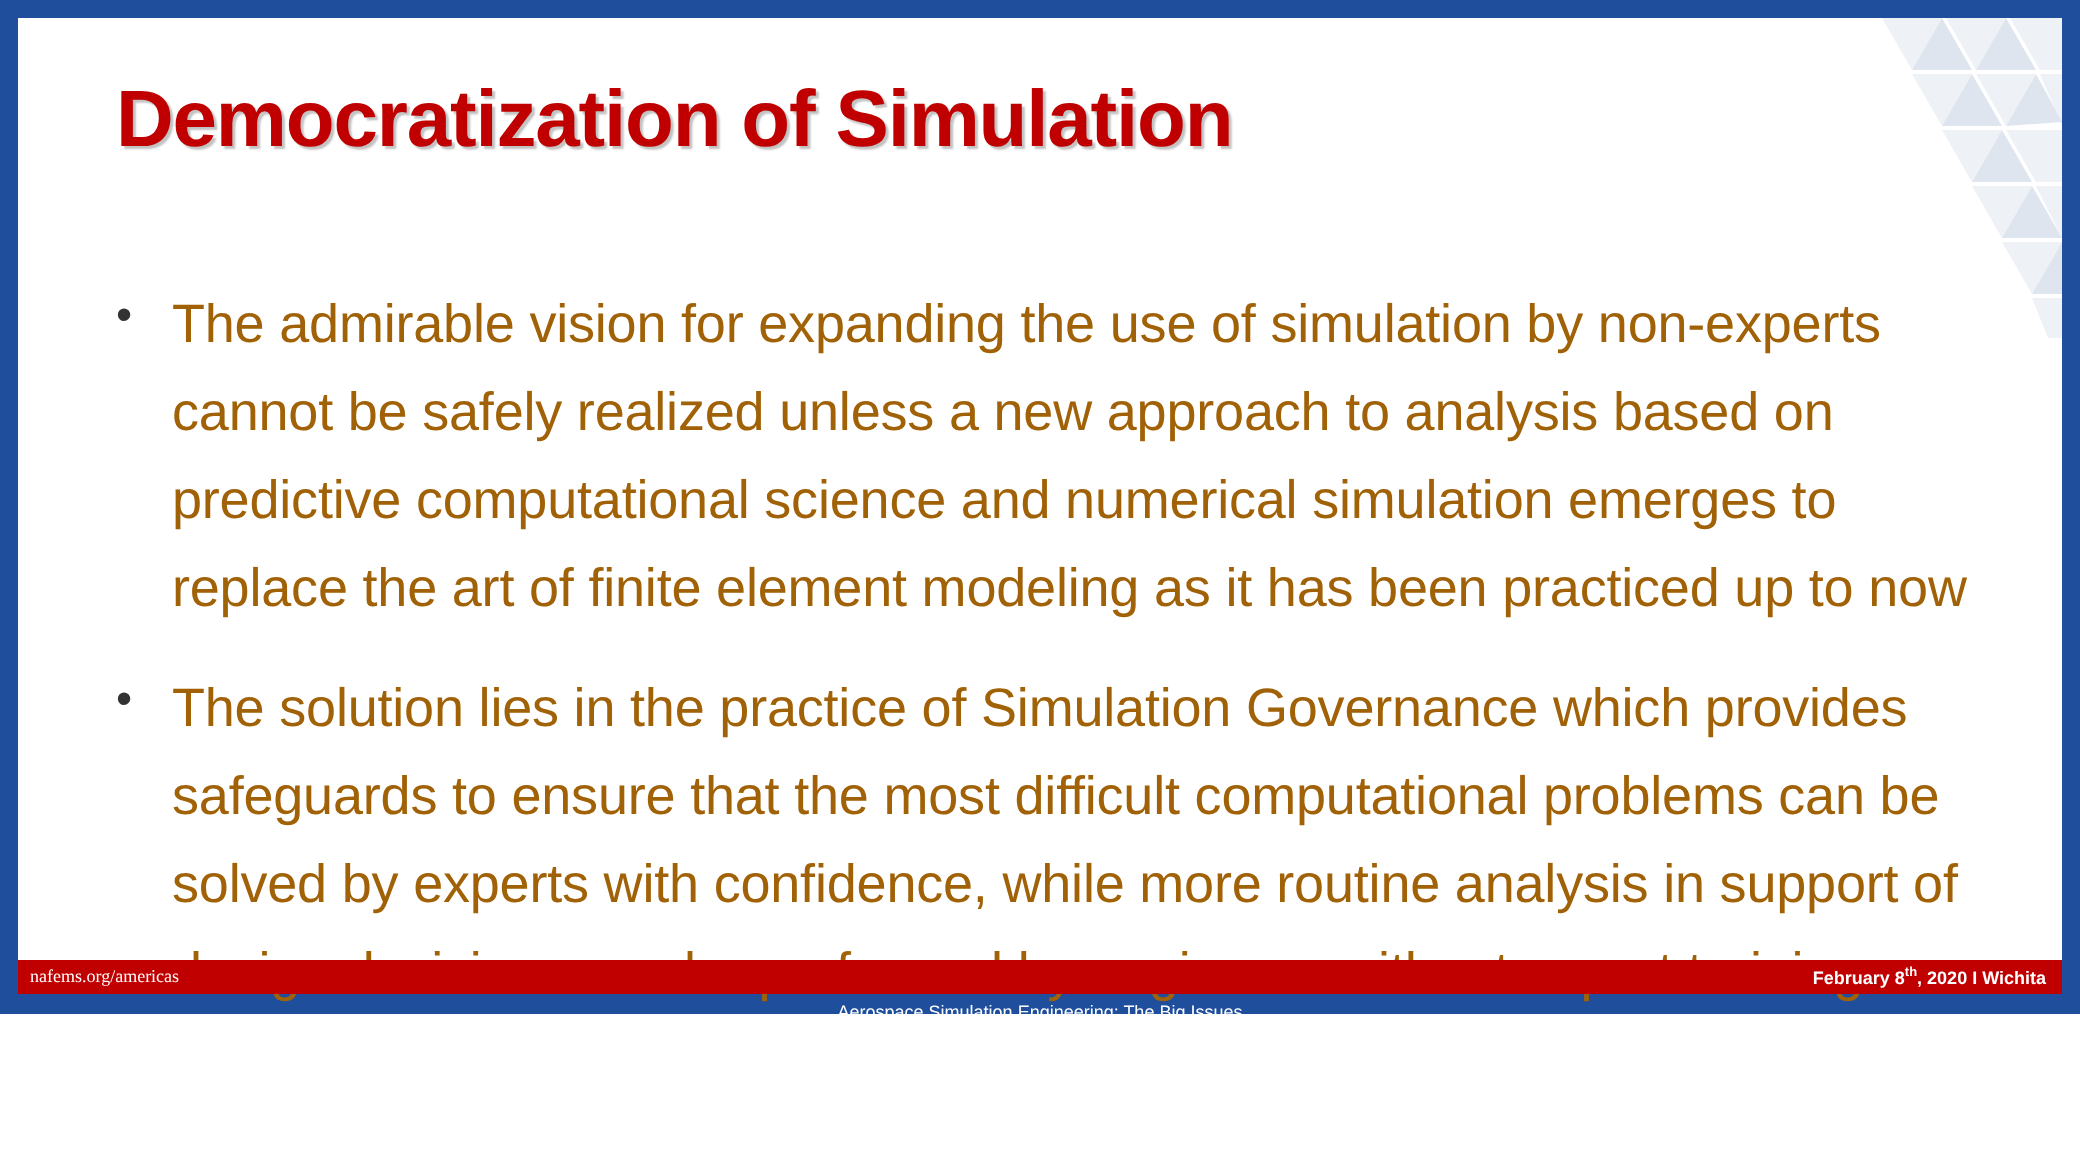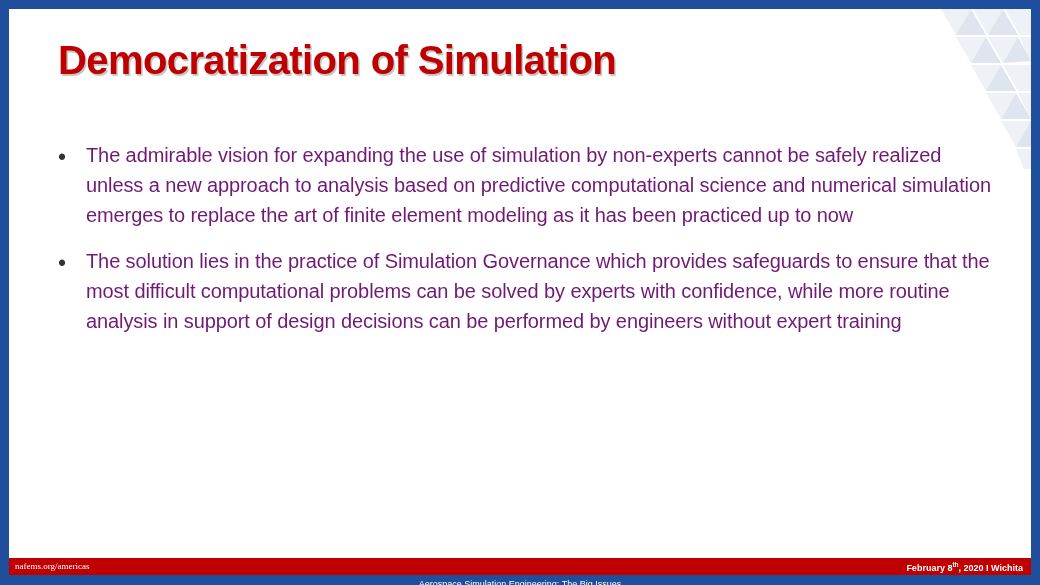--- a/index.html
+++ b/index.html
@@ -9,21 +9,21 @@
   body {
     width: 1040px;
     height: 585px;
     background: #ffffff;
     font-family: "Liberation Sans", sans-serif;
     overflow: hidden;
   }
   .slide {
     position: relative;
     width: 1040px;
-    height: 585px;
+    height: 507px;
     background: #ffffff;
     box-sizing: border-box;
     overflow: hidden;
   }
   
   .frame-left {
     position: absolute;
     left: 0; top: 0;
     width: 9px; height: 585px;
     background: #1f4e9c;
@@ -85,23 +85,23 @@
     flex: 0 0 34px;
     font-size: 23px;
     line-height: 34px;
     color: #333333;
     text-align: left;
     padding-left: 6px;
     box-sizing: border-box;
   }
   .bullet-text {
     flex: 1 1 auto;
-    font-size: 20px;
-    line-height: 30px;
-    color: #701a75;
+    font-size: 27px;
+    line-height: 44px;
+    color: #a16207;
     letter-spacing: -0.1px;
   }
   
   .page-number {
     position: absolute;
     left: 0;
     right: 0;
     top: 544px;
     text-align: center;
     font-size: 11px;

